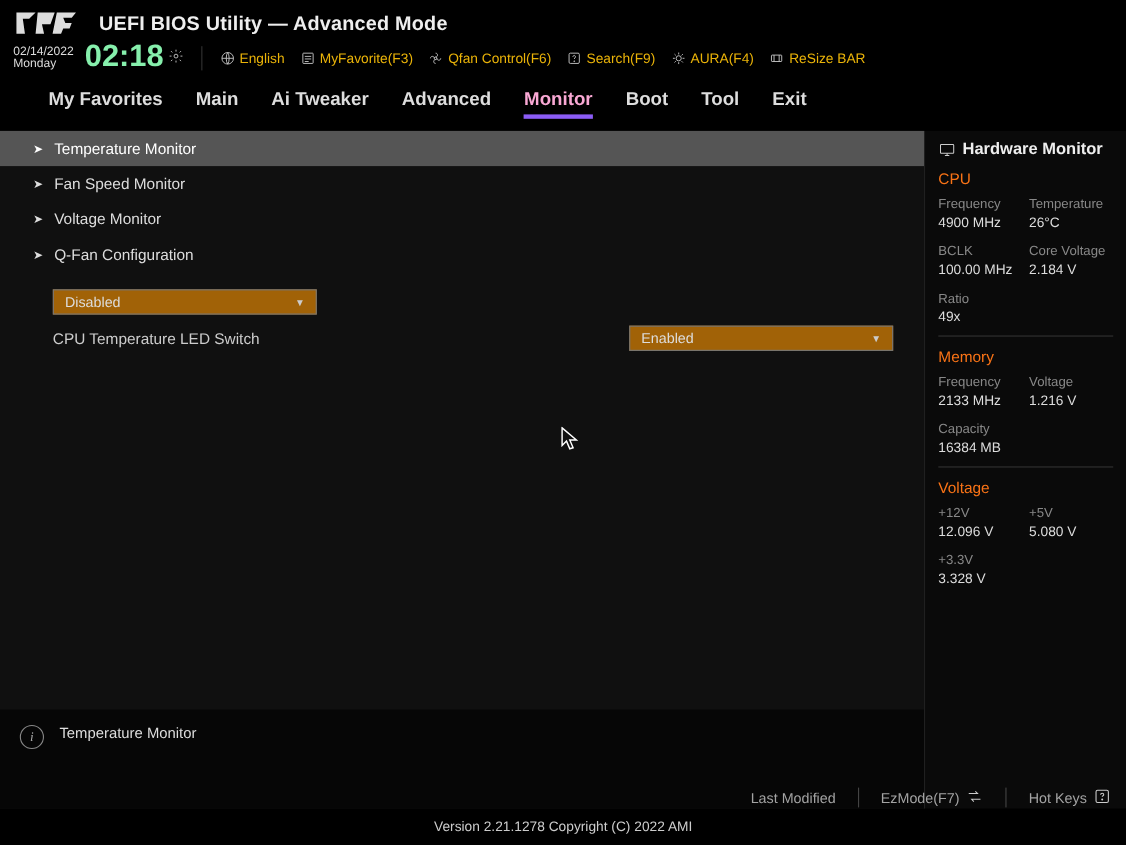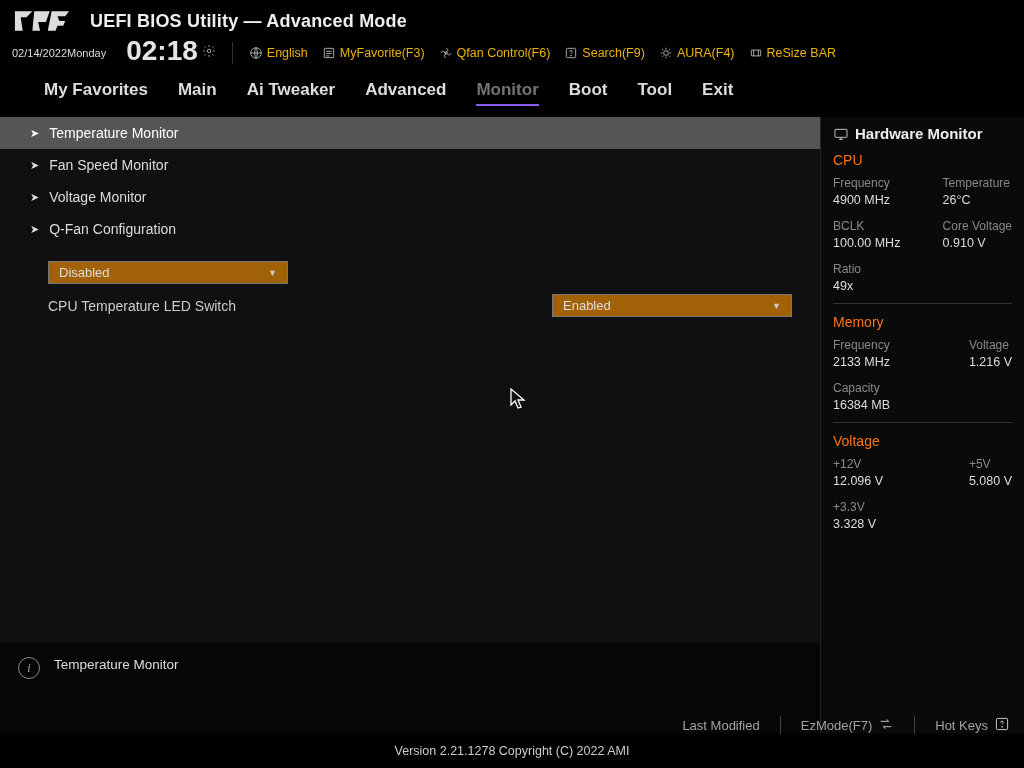--- a/index.html
+++ b/index.html
@@ -6,58 +6,58 @@
   html, body { width: 1024px; height: 768px; background: #000; color: #ccc; overflow: hidden; }
   body { position: relative; }
 
   
   .brand-row { display: flex; align-items: center; padding: 4px 10px 0 10px; height: 38px; }
   .brand-logo { width: 64px; height: 30px; display: flex; align-items: center; justify-content: center; }
   .brand-logo svg { width: 58px; height: 26px; }
   .brand-title { font-size: 18px; font-weight: 600; color: #eee; margin-left: 16px; letter-spacing: .2px; }
 
   .info-row { display: flex; align-items: center; padding: 0 12px 4px 12px; height: 34px; gap: 14px; }
-  .clock-block { display: flex; flex-direction: row; line-height: 1; }
+  .clock-block { display: flex; flex-direction: column; line-height: 1; }
   .clock-date { font-size: 11px; color: #ddd; }
   .clock-day  { font-size: 11px; color: #ddd; }
-  .clock-time { font-size: 28px; font-weight: 600; color: #e5e5e5; margin-left: 16px; position: relative; top: -2px; }
+  .clock-time { font-size: 28px; font-weight: 600; color: #86efac; margin-left: 6px; position: relative; top: -2px; }
   .clock-wrap { display: flex; align-items: center; gap: 4px; }
   .gear svg { width:14px; height:14px; stroke:#ccc; fill:none; stroke-width:1.4; }
   .vbar { width:1px; height:22px; background:#333; margin: 0 2px; }
   .tool-item { display:flex; align-items:center; gap:4px; font-size:12.5px; color:#eab308; cursor:pointer; white-space:nowrap; }
   .tool-item svg { width:14px; height:14px; stroke:#ccc; fill:none; stroke-width:1.4; }
 
   
   .tabs { display:flex; gap:30px; padding: 8px 30px 10px 44px; border-bottom: 1px solid #000; }
   .tab { font-size:17px; font-weight:600; color:#ddd; cursor:pointer; padding-bottom:4px; }
-  .tab.active { color:#737373; border-bottom: 2px solid #8b5cf6; }
+  .tab.active { color:#f9a8d4; border-bottom: 4px solid #8b5cf6; }
 
   
   .main { display:flex; height: calc(768px - 38px - 34px - 44px - 36px); }
   .left { flex:1; background:#101010; display:flex; flex-direction:column; }
   .menu-area { flex:0 0 auto; }
   .menu-item { display:flex; align-items:center; gap:10px; padding:8px 30px 8px 30px; font-size:14px; color:#ddd; cursor:pointer; }
   .menu-item.selected { background:#555; color:#fff; }
   .menu-caret { font-size:11px; }
   .settings-area { padding: 6px 28px 0 48px; }
   .setting-row { display:flex; align-items:center; margin:10px 0; }
   .setting-label { flex:1; font-size:14px; color:#ccc; }
   .dropdown { width:240px; border:1px solid #777; background:#a16207; padding:3px 10px; display:flex; align-items:center; justify-content:space-between; font-size:13px; color:#ddd; cursor:pointer; }
   .dropdown .dd-caret { font-size:9px; color:#ccc; }
 
   .help-box { margin-top:auto; background:#060606; padding:14px 18px; display:flex; gap:14px; align-items:flex-start; min-height:90px; }
   .help-icon { width:22px; height:22px; border:1.5px solid #888; border-radius:50%; display:flex; align-items:center; justify-content:center; font-size:12px; color:#aaa; font-style:italic; font-family: serif;}
   .help-text { font-size:13.5px; color:#ddd; }
 
   
-  .right { width:204px; background:#0a0a0a; border-left:1px solid #202020; padding:8px 12px; font-size:12.5px; overflow:hidden; }
+  .right { width:184px; background:#0a0a0a; border-left:1px solid #202020; padding:8px 12px; font-size:12.5px; overflow:hidden; }
   .hw-title { display:flex; align-items:center; gap:6px; font-size:15px; font-weight:600; color:#eee; margin-bottom:10px; }
   .hw-title svg { width:16px; height:14px; stroke:#ccc; fill:none; stroke-width:1.4; }
   .hw-section { color:#f97316; font-size:14px; margin:10px 0 8px 0; font-weight:500; }
-  .hw-grid { display:grid; grid-template-columns: 1fr; row-gap:3px; column-gap:6px; }
+  .hw-grid { display:grid; grid-template-columns: 1fr 1fr; row-gap:3px; column-gap:6px; }
   .hw-label { color:#888; font-size:12px; }
   .hw-value { color:#ddd; font-size:12.5px; }
   .hw-spacer { grid-column:1/3; height:6px; }
   .hw-divider { height:1px; background:#333; margin:10px 0; }
 
   
   .footer { position:absolute; bottom:0; left:0; right:0; height:60px; }
   .foot-right { position:absolute; right:14px; bottom:34px; display:flex; align-items:center; gap:20px; font-size:13px; color:#a3a3a3; }
   .ez-item { display:flex; align-items:center; gap:6px; cursor:pointer; }
   .ez-sep { width:1px; height:18px; background:#444; }
@@ -207,21 +207,21 @@
     <div class="hw-section">CPU</div>
     <div class="hw-grid">
       <span class="hw-label">Frequency</span>
       <span class="hw-label">Temperature</span>
       <span class="hw-value">4900 MHz</span>
       <span class="hw-value">26°C</span>
       <span class="hw-spacer"></span>
       <span class="hw-label">BCLK</span>
       <span class="hw-label">Core Voltage</span>
       <span class="hw-value">100.00 MHz</span>
-      <span class="hw-value">0.910 V</span>
+      <span class="hw-value">2.184 V</span>
       <span class="hw-spacer"></span>
       <span class="hw-label">Ratio</span>
         <span></span>
       <span class="hw-value">49x</span>
         <span></span>
     </div>
     <div class="hw-divider"></div>
 
     <div class="hw-section">Memory</div>
     <div class="hw-grid">

